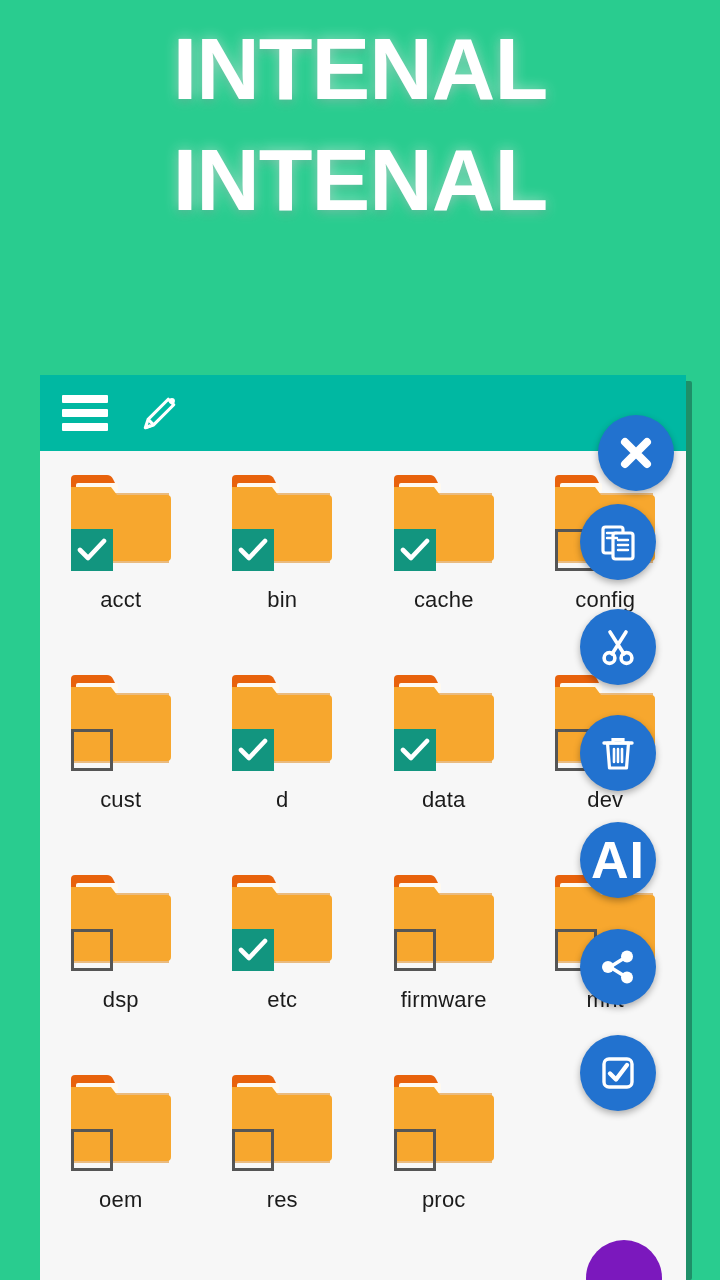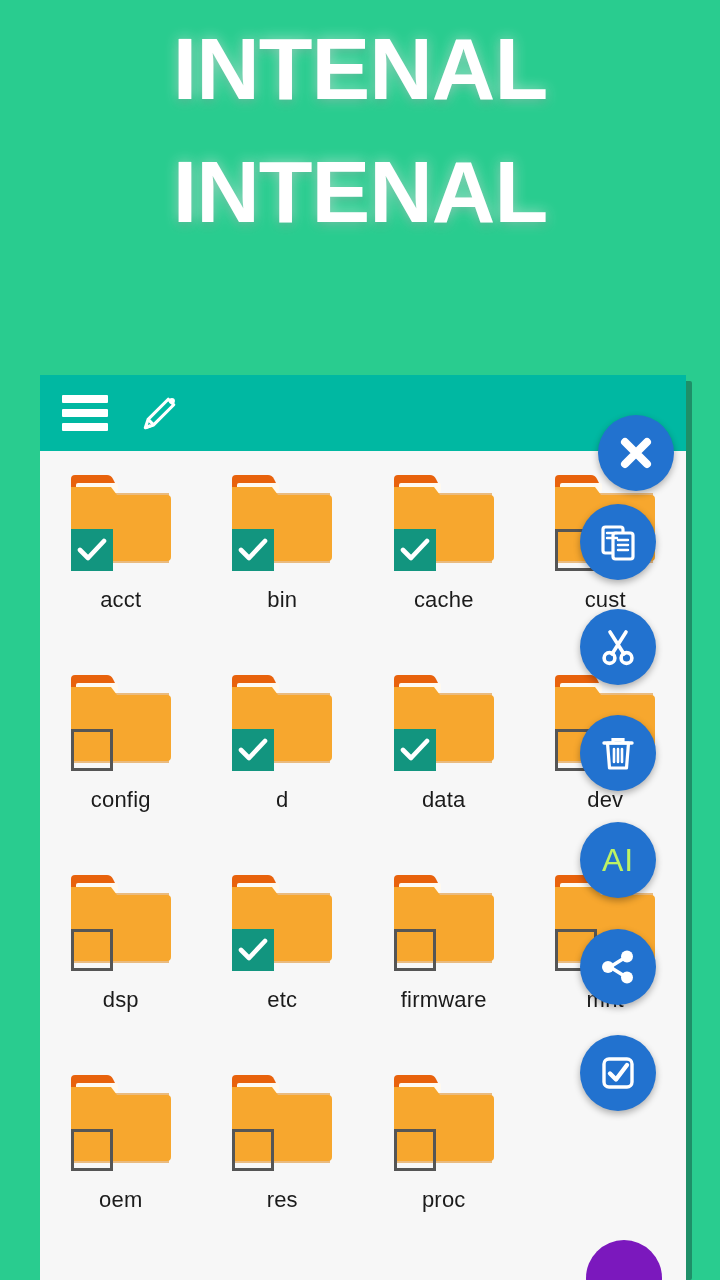--- a/index.html
+++ b/index.html
@@ -11,21 +11,20 @@
   }
 
   
   .promo-title{
     position:absolute;
     top:0; left:0; width:720px; height:375px;
     display:flex; flex-direction:column;
     align-items:center; justify-content:flex-start;
     padding-top:14px;
     pointer-events:none;
-    gap:12px;
   }
   .promo-line{
     color:#ffffff;
     font-weight:bold;
     font-size:88px;
     line-height:1.26;
     letter-spacing:-1px;
     text-align:center;
     white-space:nowrap;
     text-shadow:0 0 14px rgba(255,255,255,.55), 0 3px 8px rgba(0,90,60,.30);
@@ -118,23 +117,23 @@
     z-index:30;
   }
   .fab-close{ left:598px; top:415px;  width:76px; height:76px; }
   .fab-copy { left:580px; top:504px;  width:76px; height:76px; }
   .fab-cut  { left:580px; top:609px;  width:76px; height:76px; }
   .fab-del  { left:580px; top:715px;  width:76px; height:76px; }
   .fab-ren  { left:580px; top:822px;  width:76px; height:76px; }
   .fab-share{ left:580px; top:929px;  width:76px; height:76px; }
   .fab-all  { left:580px; top:1035px; width:76px; height:76px; }
   .fab-ren .ai-text{
-    color:#bef264;
-    font-size:32px;
-    font-weight:normal;
+    color:#ffffff;
+    font-size:52px;
+    font-weight:bold;
     letter-spacing:1px;
     line-height:1;
   }
   .fab-purple{
     position:absolute;
     left:586px; top:1240px;
     width:76px; height:76px;
     border-radius:50%;
     background:#7b18bd;
     z-index:30;
@@ -218,33 +217,33 @@
       <div class="folder-cell">
         <div class="folder-art">
           <svg class="folder-svg" width="108" height="104" viewBox="0 0 108 104">
             <path d="M6 94 L102 94 L102 24 L6 24 Z" fill="#e08a1e" opacity=".55"></path>
             <path d="M4 10 Q4 6 8 6 L40 6 Q44 6 46 10 L50 18 L4 18 Z" fill="#e8620c"></path>
             <rect x="9" y="14" width="42" height="10" rx="2" fill="#fffaf0"></rect>
             <path d="M4 18 L44 18 L50 26 L100 26 Q104 26 104 30 L104 88 Q104 92 100 92 L8 92 Q4 92 4 88 Z" fill="#f7a72e"></path>
           </svg>
           <div class="chk off"></div>
         </div>
+        <div class="folder-label">config</div>
+      </div>
+      <div class="folder-cell">
+        <div class="folder-art">
+          <svg class="folder-svg" width="108" height="104" viewBox="0 0 108 104">
+            <path d="M6 94 L102 94 L102 24 L6 24 Z" fill="#e08a1e" opacity=".55"></path>
+            <path d="M4 10 Q4 6 8 6 L40 6 Q44 6 46 10 L50 18 L4 18 Z" fill="#e8620c"></path>
+            <rect x="9" y="14" width="42" height="10" rx="2" fill="#fffaf0"></rect>
+            <path d="M4 18 L44 18 L50 26 L100 26 Q104 26 104 30 L104 88 Q104 92 100 92 L8 92 Q4 92 4 88 Z" fill="#f7a72e"></path>
+          </svg>
+          <div class="chk off"></div>
+        </div>
         <div class="folder-label">cust</div>
-      </div>
-      <div class="folder-cell">
-        <div class="folder-art">
-          <svg class="folder-svg" width="108" height="104" viewBox="0 0 108 104">
-            <path d="M6 94 L102 94 L102 24 L6 24 Z" fill="#e08a1e" opacity=".55"></path>
-            <path d="M4 10 Q4 6 8 6 L40 6 Q44 6 46 10 L50 18 L4 18 Z" fill="#e8620c"></path>
-            <rect x="9" y="14" width="42" height="10" rx="2" fill="#fffaf0"></rect>
-            <path d="M4 18 L44 18 L50 26 L100 26 Q104 26 104 30 L104 88 Q104 92 100 92 L8 92 Q4 92 4 88 Z" fill="#f7a72e"></path>
-          </svg>
-          <div class="chk off"></div>
-        </div>
-        <div class="folder-label">config</div>
       </div>
       <div class="folder-cell">
         <div class="folder-art">
           <svg class="folder-svg" width="108" height="104" viewBox="0 0 108 104">
             <path d="M6 94 L102 94 L102 24 L6 24 Z" fill="#e08a1e" opacity=".55"></path>
             <path d="M4 10 Q4 6 8 6 L40 6 Q44 6 46 10 L50 18 L4 18 Z" fill="#e8620c"></path>
             <rect x="9" y="14" width="42" height="10" rx="2" fill="#fffaf0"></rect>
             <path d="M4 18 L44 18 L50 26 L100 26 Q104 26 104 30 L104 88 Q104 92 100 92 L8 92 Q4 92 4 88 Z" fill="#f7a72e"></path>
           </svg>
           <div class="chk on">

